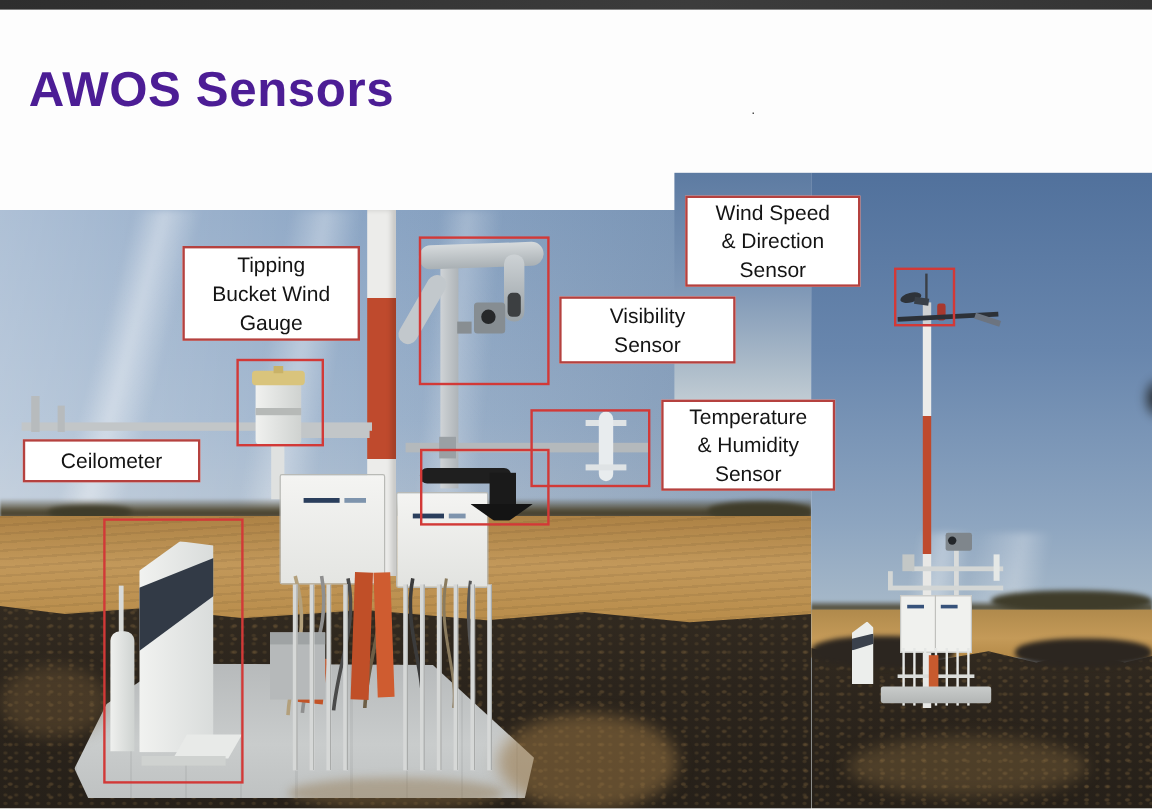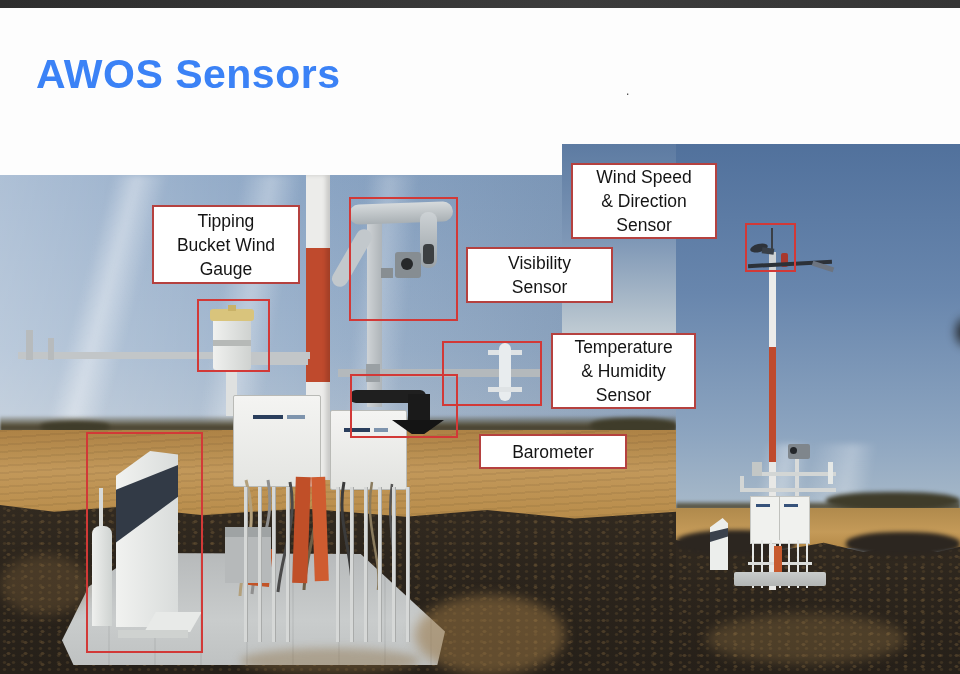--- a/index.html
+++ b/index.html
@@ -1,20 +1,20 @@
 <!DOCTYPE html>
 <html><head>
 <meta charset="utf-8">
 <style>
   html,body{margin:0;padding:0;background:#fff;}
   .slide{position:relative;width:960px;height:674px;background:#fdfdfd;overflow:hidden;
          font-family:"Liberation Sans",sans-serif;}
   .abs{position:absolute;}
   .topbar{left:0;top:0;width:960px;height:8px;background:linear-gradient(90deg,#2e2e2e,#3c3c3c 60%,#353535);}
-  .title{left:36px;top:52px;font-size:41px;line-height:44px;font-weight:bold;color:#3b82f6;letter-spacing:.5px;white-space:nowrap;}
+  .title{left:24px;top:52px;font-size:41px;line-height:44px;font-weight:bold;color:#4c1d95;letter-spacing:.5px;white-space:nowrap;}
   .stray{left:626px;top:84px;font-size:12px;color:#444;}
 
   
   .photo{overflow:hidden;}
   .photo-main{left:0;top:175px;width:676px;height:499px;
     background:
       linear-gradient(90deg, rgba(255,255,255,.30) 0%, rgba(255,255,255,0) 45%, rgba(36,66,105,.22) 100%),
       linear-gradient(180deg,#8ba5c4 0%,#9db3cc 35%,#b7c4d2 60%,#d0d5d6 82%,#dcdcd6 100%);}
   .photo-strip{left:562px;top:144px;width:114px;height:192px;
     background:linear-gradient(180deg,#5d7ba2 0%,#7e97b6 50%,#a9b9c8 82%,#c2cdd4 100%);}
@@ -206,15 +206,15 @@
 Bucket Wind
 Gauge</div>
   <div class="abs callout" style="left:571px;top:163px;width:146px;height:76px;">Wind Speed
 &amp; Direction
 Sensor</div>
   <div class="abs callout" style="left:466px;top:247px;width:147px;height:56px;">Visibility
 Sensor</div>
   <div class="abs callout" style="left:551px;top:333px;width:145px;height:76px;">Temperature
 &amp; Humidity
 Sensor</div>
-  <div class="abs callout" style="left:479px;top:434px;width:148px;height:35px;">Barometer</div>
+  <div class="abs callout" style="left:19px;top:366px;width:148px;height:36px;">Ceilometer</div>
 
 </div>
 
 </body></html>

